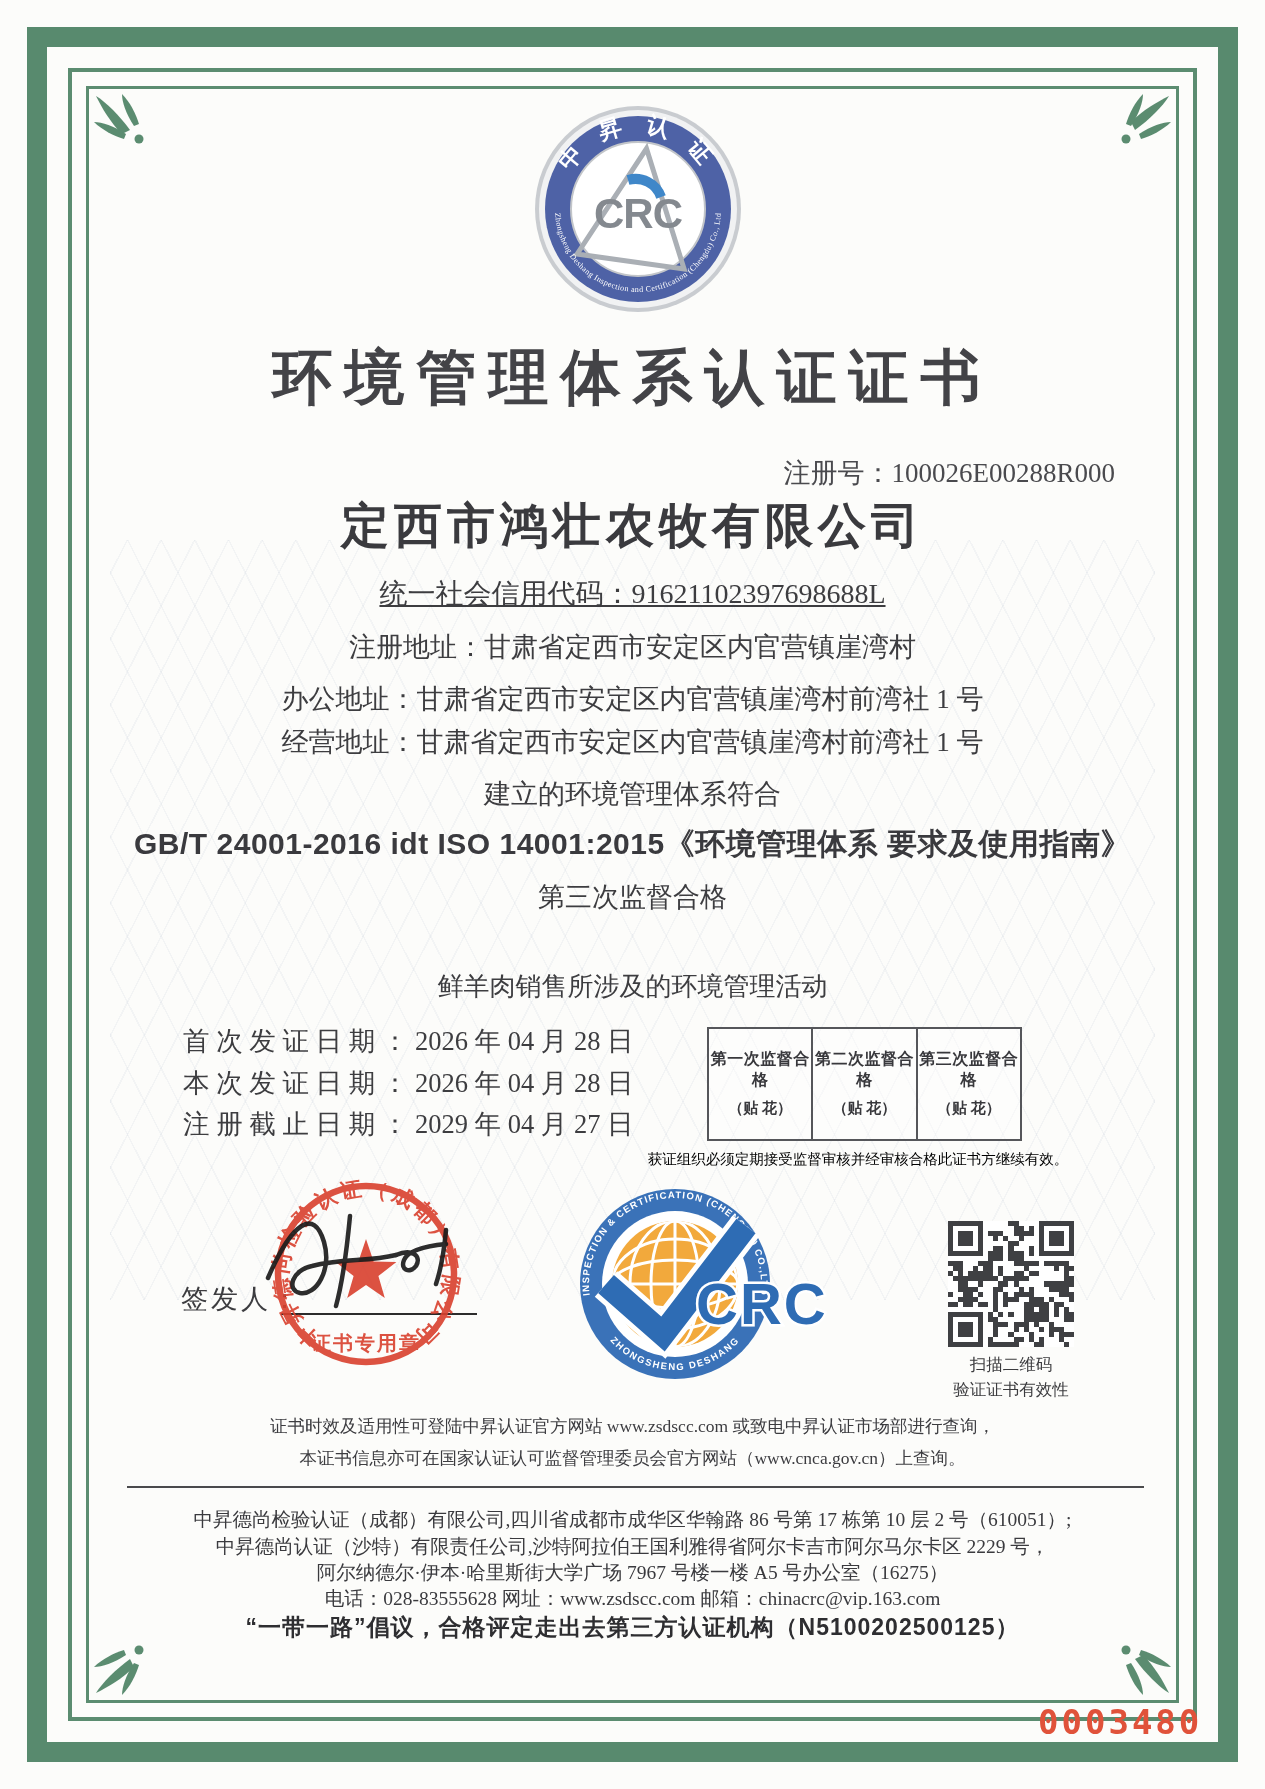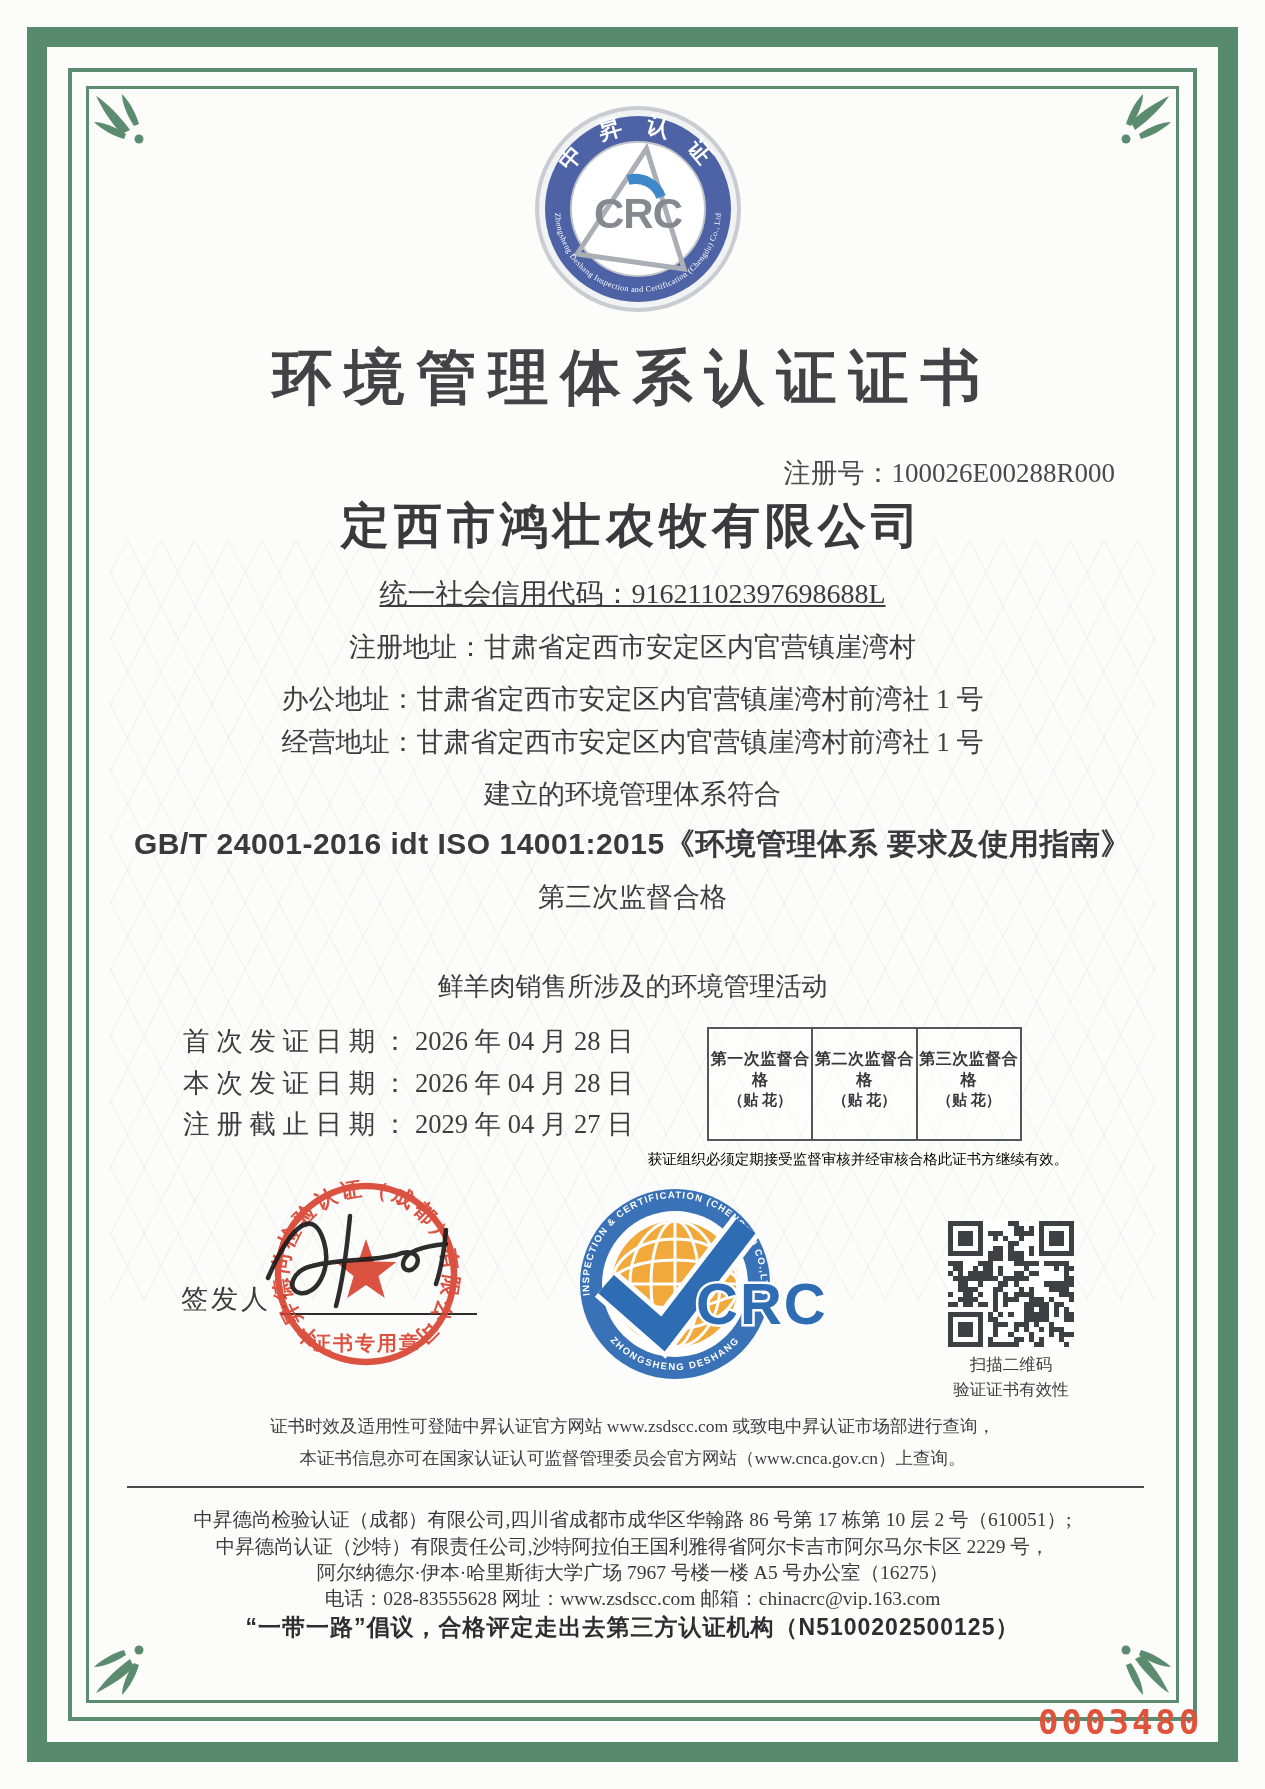--- a/index.html
+++ b/index.html
@@ -40,21 +40,21 @@
   #scope-intro{top:879px; font-size:27px;}
   #scope{top:932px; font-size:26px;margin-top:37px;}
   #dates{position:absolute; left:183px; top:1021px; font-size:26.5px; line-height:41.5px; white-space:nowrap; color:#3d3d40;}
   #sup-table{
     position:absolute; left:707px; top:1027px; width:315px; height:114px;
     display:flex; border:2px solid #55565a; box-sizing:border-box; background:rgba(255,255,255,0.4);
   }
   .sup-cell{flex:1; border-left:2px solid #55565a; text-align:center; box-sizing:border-box;}
   .sup-cell:first-child{border-left:none;}
   .sup-title{margin-top:20px; font-size:16px; font-weight:700; letter-spacing:0.5px; color:#38383c;}
-  .sup-sub{margin-top:0; font-size:15px; font-weight:700; color:#38383c;}
+  .sup-sub{margin-top:8px; font-size:15px; font-weight:700; color:#38383c;}
   #sup-note{position:absolute; left:626px; top:1150px; width:464px; text-align:center; font-size:14.5px; color:#000000; white-space:nowrap;}
   #issuer{position:absolute; left:181px; top:1281px; font-size:27px; letter-spacing:3px;}
   #sig-line{position:absolute; left:281px; top:1313px; width:196px; border-top:2px solid #2c2c2c;}
   #stamp{position:absolute; left:270px; top:1178px; width:192px; height:192px; opacity:0.9;}
   #signature{position:absolute; left:250px; top:1200px; width:240px; height:120px;}
   #crc-logo{position:absolute; left:578px; top:1184px; width:310px; height:200px;}
   #qr{position:absolute; left:948px; top:1221px; width:126px; height:126px;}
   .qr-cap{position:absolute; left:900px; width:222px; text-align:center; font-size:16.5px; color:#3b3b3e;}
   #qr-cap0{top:1354px;} #qr-cap1{top:1379px;}
   .validity{font-size:17.5px; color:#3c3c40;}

